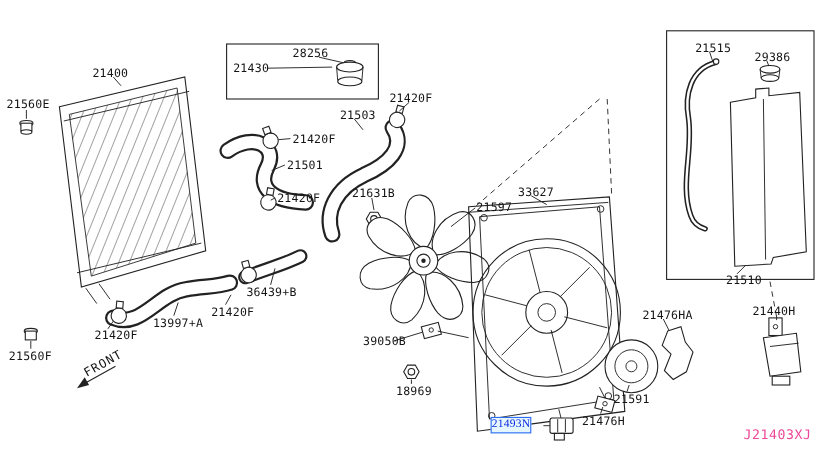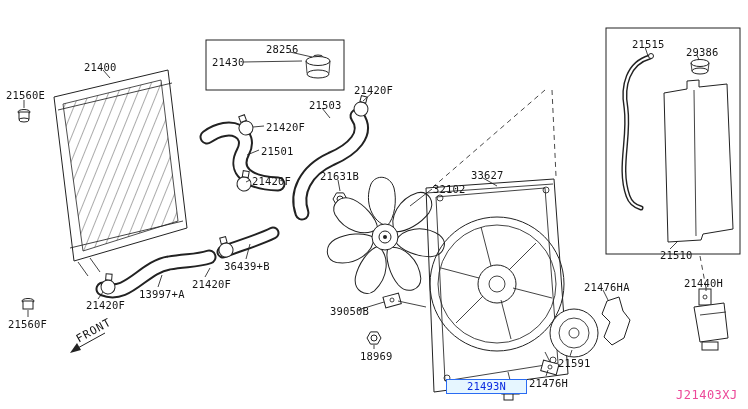--- a/index.html
+++ b/index.html
@@ -9,21 +9,22 @@
   }
   .stage svg{position:absolute;left:0;top:0;}
   .lbl{
     position:absolute;font-size:10.5px;line-height:1;color:#151515;
     white-space:nowrap;letter-spacing:0.2px;cursor:pointer;
   }
   .lbl.selected{
     color:var(--highlight_text,#0a2ae0);
     border:1.5px solid var(--highlight_border,#2a6bf2);
     background:var(--highlight_bg,#e6f6ff);
-    padding:1px 20px;
+    padding:1px 0;
+    font-family:Liberation Serif, serif;
   }
   .front{
     position:absolute;left:74px;top:334px;font-size:11px;letter-spacing:1px;color:#111;
     transform:rotate(-29deg);transform-origin:left top;
   }
   .code{
     position:absolute;left:676px;top:388px;font-size:12px;color:#ec4899;letter-spacing:0.5px;
   }
   .ln{stroke:#222;stroke-width:1;fill:none;}
   .thin{stroke:#222;stroke-width:0.85;fill:none;}
@@ -254,21 +255,21 @@
 <span class="lbl" style="left:84px;top:62px">21400</span>
 <span class="lbl" style="left:6px;top:90px">21560E</span>
 <span class="lbl" style="left:212px;top:57px">21430</span>
 <span class="lbl" style="left:266px;top:44px">28256</span>
 <span class="lbl" style="left:309px;top:100px">21503</span>
 <span class="lbl" style="left:354px;top:85px">21420F</span>
 <span class="lbl" style="left:266px;top:122px">21420F</span>
 <span class="lbl" style="left:261px;top:146px">21501</span>
 <span class="lbl" style="left:252px;top:176px">21420F</span>
 <span class="lbl" style="left:320px;top:171px">21631B</span>
-<span class="lbl" style="left:433px;top:184px">32102</span>
+<span class="lbl" style="left:433px;top:184px">21597</span>
 <span class="lbl" style="left:471px;top:170px">33627</span>
 <span class="lbl" style="left:632px;top:39px">21515</span>
 <span class="lbl" style="left:686px;top:47px">29386</span>
 <span class="lbl" style="left:660px;top:250px">21510</span>
 <span class="lbl" style="left:224px;top:261px">36439+B</span>
 <span class="lbl" style="left:192px;top:279px">21420F</span>
 <span class="lbl" style="left:139px;top:289px">13997+A</span>
 <span class="lbl" style="left:86px;top:300px">21420F</span>
 <span class="lbl" style="left:8px;top:319px">21560F</span>
 <span class="lbl" style="left:330px;top:306px">39050B</span>

